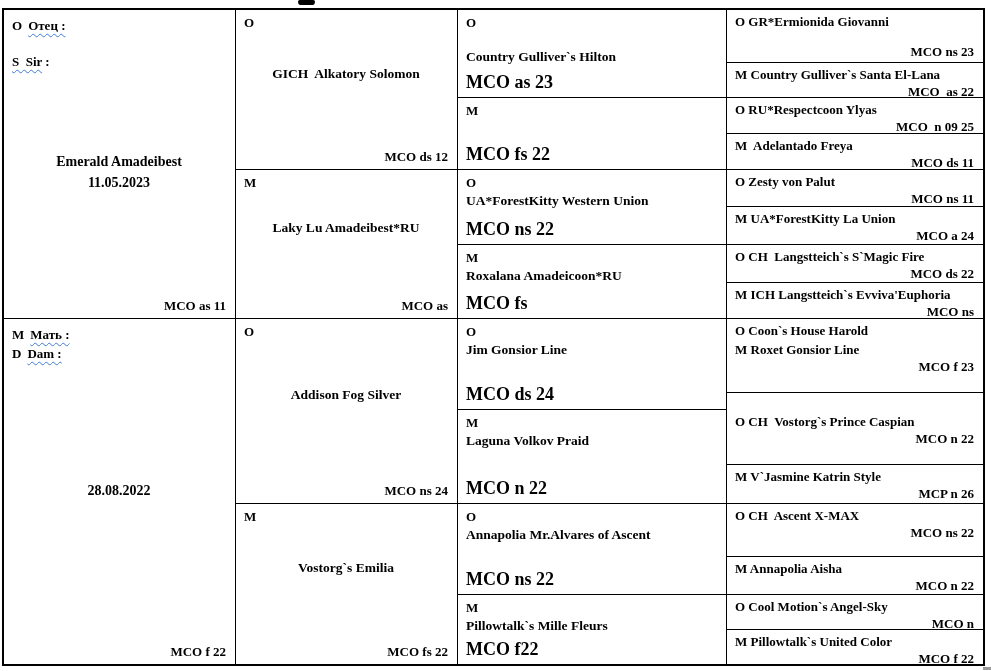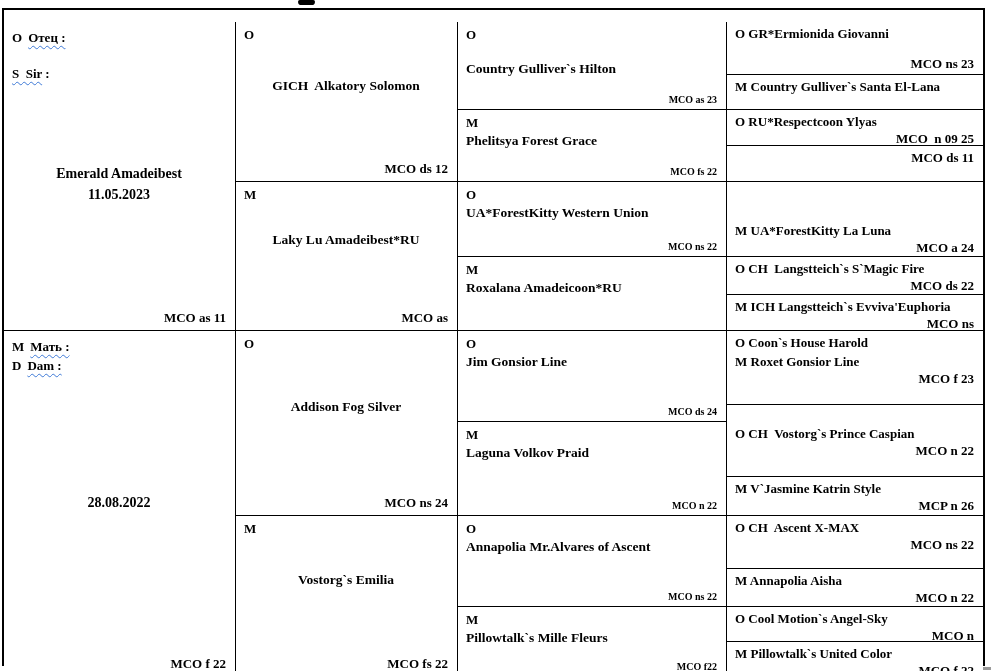--- a/index.html
+++ b/index.html
@@ -8,36 +8,36 @@
     font-family:"Liberation Serif","DejaVu Serif",serif; font-weight:700; color:#000;
     overflow:hidden;
   }
   .tbl {
     position:absolute; left:2px; top:8px; width:983px; height:658px;
     border:2px solid #000; box-sizing:border-box; background:#fff;
   }
   .cell {
     position:absolute; box-sizing:border-box; background:#fff;
     border-right:1px solid #000; border-bottom:1px solid #000;
-    display:flex; flex-direction:column;margin-top:12px;
+    display:flex; flex-direction:column;
   }
   .cell.no-r { border-right:none; }
   .cell.no-b { border-bottom:none; }
   .nm, .ems, .sx, .pre, .sq, .sfx, .dob { white-space:pre; }
   
   .g4 { padding:3px 9px 2px 8px; font-size:13px; }
   .g4 .nm  { line-height:17px; }
   .g4 .ems { line-height:16px; text-align:right; margin-top:1px; }
   .g4.push .ems { margin-top:auto; }
   
   .g3 { padding:4px 9px 4px 8px; font-size:13.5px; }
   .g3 .sx  { line-height:18px; font-size:13px; }
   .g3 .nm  { line-height:18px; }
   .g3.gapname .nm { margin-top:16px; }
-  .g3 .ems { margin-top:auto; text-align:right; font-size:10px; }
+  .g3 .ems { margin-top:auto; font-size:18px; }
   
   .g2 { padding:4px 9px 4px 8px; font-size:13.5px; }
   .g2 .sx  { line-height:18px; font-size:13px; }
   .g2 .mid { flex:1; display:flex; align-items:center; justify-content:center; padding-bottom:34px; }
   .g2 .nm  { text-align:center; }
   .g2 .ems { text-align:right; font-size:13px; }
   
   .g1 { padding:6px 9px 4px 8px; font-size:13px; }
   .g1 .lbl { line-height:19px; }
   .g1 .lbl2gap { margin-top:17px; }
@@ -118,31 +118,31 @@
       <div class="ems">MCO fs 22</div>
     </div>
 
     <div class="cell g3 gapname" style="left:454px;top:0;width:269px;height:88px">
       <div class="sx">O</div>
       <div class="nm">Country Gulliver`s Hilton</div>
       <div class="ems">MCO as 23</div>
     </div>
     <div class="cell g3" style="left:454px;top:88px;width:269px;height:72px">
       <div class="sx">M</div>
-      <div class="nm">Phelitsya Forest Grace</div>
       <div class="ems">MCO fs 22</div>
     </div>
     <div class="cell g3" style="left:454px;top:160px;width:269px;height:75px">
       <div class="sx">O</div>
       <div class="nm">UA*ForestKitty Western Union</div>
       <div class="ems">MCO ns 22</div>
     </div>
     <div class="cell g3" style="left:454px;top:235px;width:269px;height:74px">
       <div class="sx">M</div>
       <div class="nm">Roxalana Amadeicoon*RU</div>
+      <div class="ems">MCO fs</div>
     </div>
     <div class="cell g3" style="left:454px;top:309px;width:269px;height:91px">
       <div class="sx">O</div>
       <div class="nm">Jim Gonsior Line</div>
       <div class="ems">MCO ds 24</div>
     </div>
     <div class="cell g3" style="left:454px;top:400px;width:269px;height:94px">
       <div class="sx">M</div>
       <div class="nm">Laguna Volkov Praid</div>
       <div class="ems">MCO n 22</div>
@@ -157,30 +157,36 @@
       <div class="nm">Pillowtalk`s Mille Fleurs</div>
       <div class="ems">MCO f22</div>
     </div>
 
     <div class="cell g4 push no-r" style="left:723px;top:0;width:256px;height:53px">
       <div class="nm">O GR*Ermionida Giovanni</div>
       <div class="ems">MCO ns 23</div>
     </div>
     <div class="cell g4 no-r" style="left:723px;top:53px;width:256px;height:35px">
       <div class="nm">M Country Gulliver`s Santa El-Lana</div>
+      <div class="ems">MCO  as 22</div>
     </div>
     <div class="cell g4 no-r" style="left:723px;top:88px;width:256px;height:36px">
       <div class="nm">O RU*Respectcoon Ylyas</div>
       <div class="ems">MCO  n 09 25</div>
     </div>
     <div class="cell g4 no-r" style="left:723px;top:124px;width:256px;height:36px">
+      <div class="nm">M  Adelantado Freya</div>
       <div class="ems">MCO ds 11</div>
     </div>
+    <div class="cell g4 no-r" style="left:723px;top:160px;width:256px;height:37px">
+      <div class="nm">O Zesty von Palut</div>
+      <div class="ems">MCO ns 11</div>
+    </div>
     <div class="cell g4 no-r" style="left:723px;top:197px;width:256px;height:38px">
-      <div class="nm">M UA*ForestKitty La Luna</div>
+      <div class="nm">M UA*ForestKitty La Union</div>
       <div class="ems">MCO a 24</div>
     </div>
     <div class="cell g4 no-r" style="left:723px;top:235px;width:256px;height:38px">
       <div class="nm">O CH  Langstteich`s S`Magic Fire</div>
       <div class="ems">MCO ds 22</div>
     </div>
     <div class="cell g4 no-r" style="left:723px;top:273px;width:256px;height:36px">
       <div class="nm">M ICH Langstteich`s Evviva'Euphoria</div>
       <div class="ems">MCO ns</div>
     </div>

